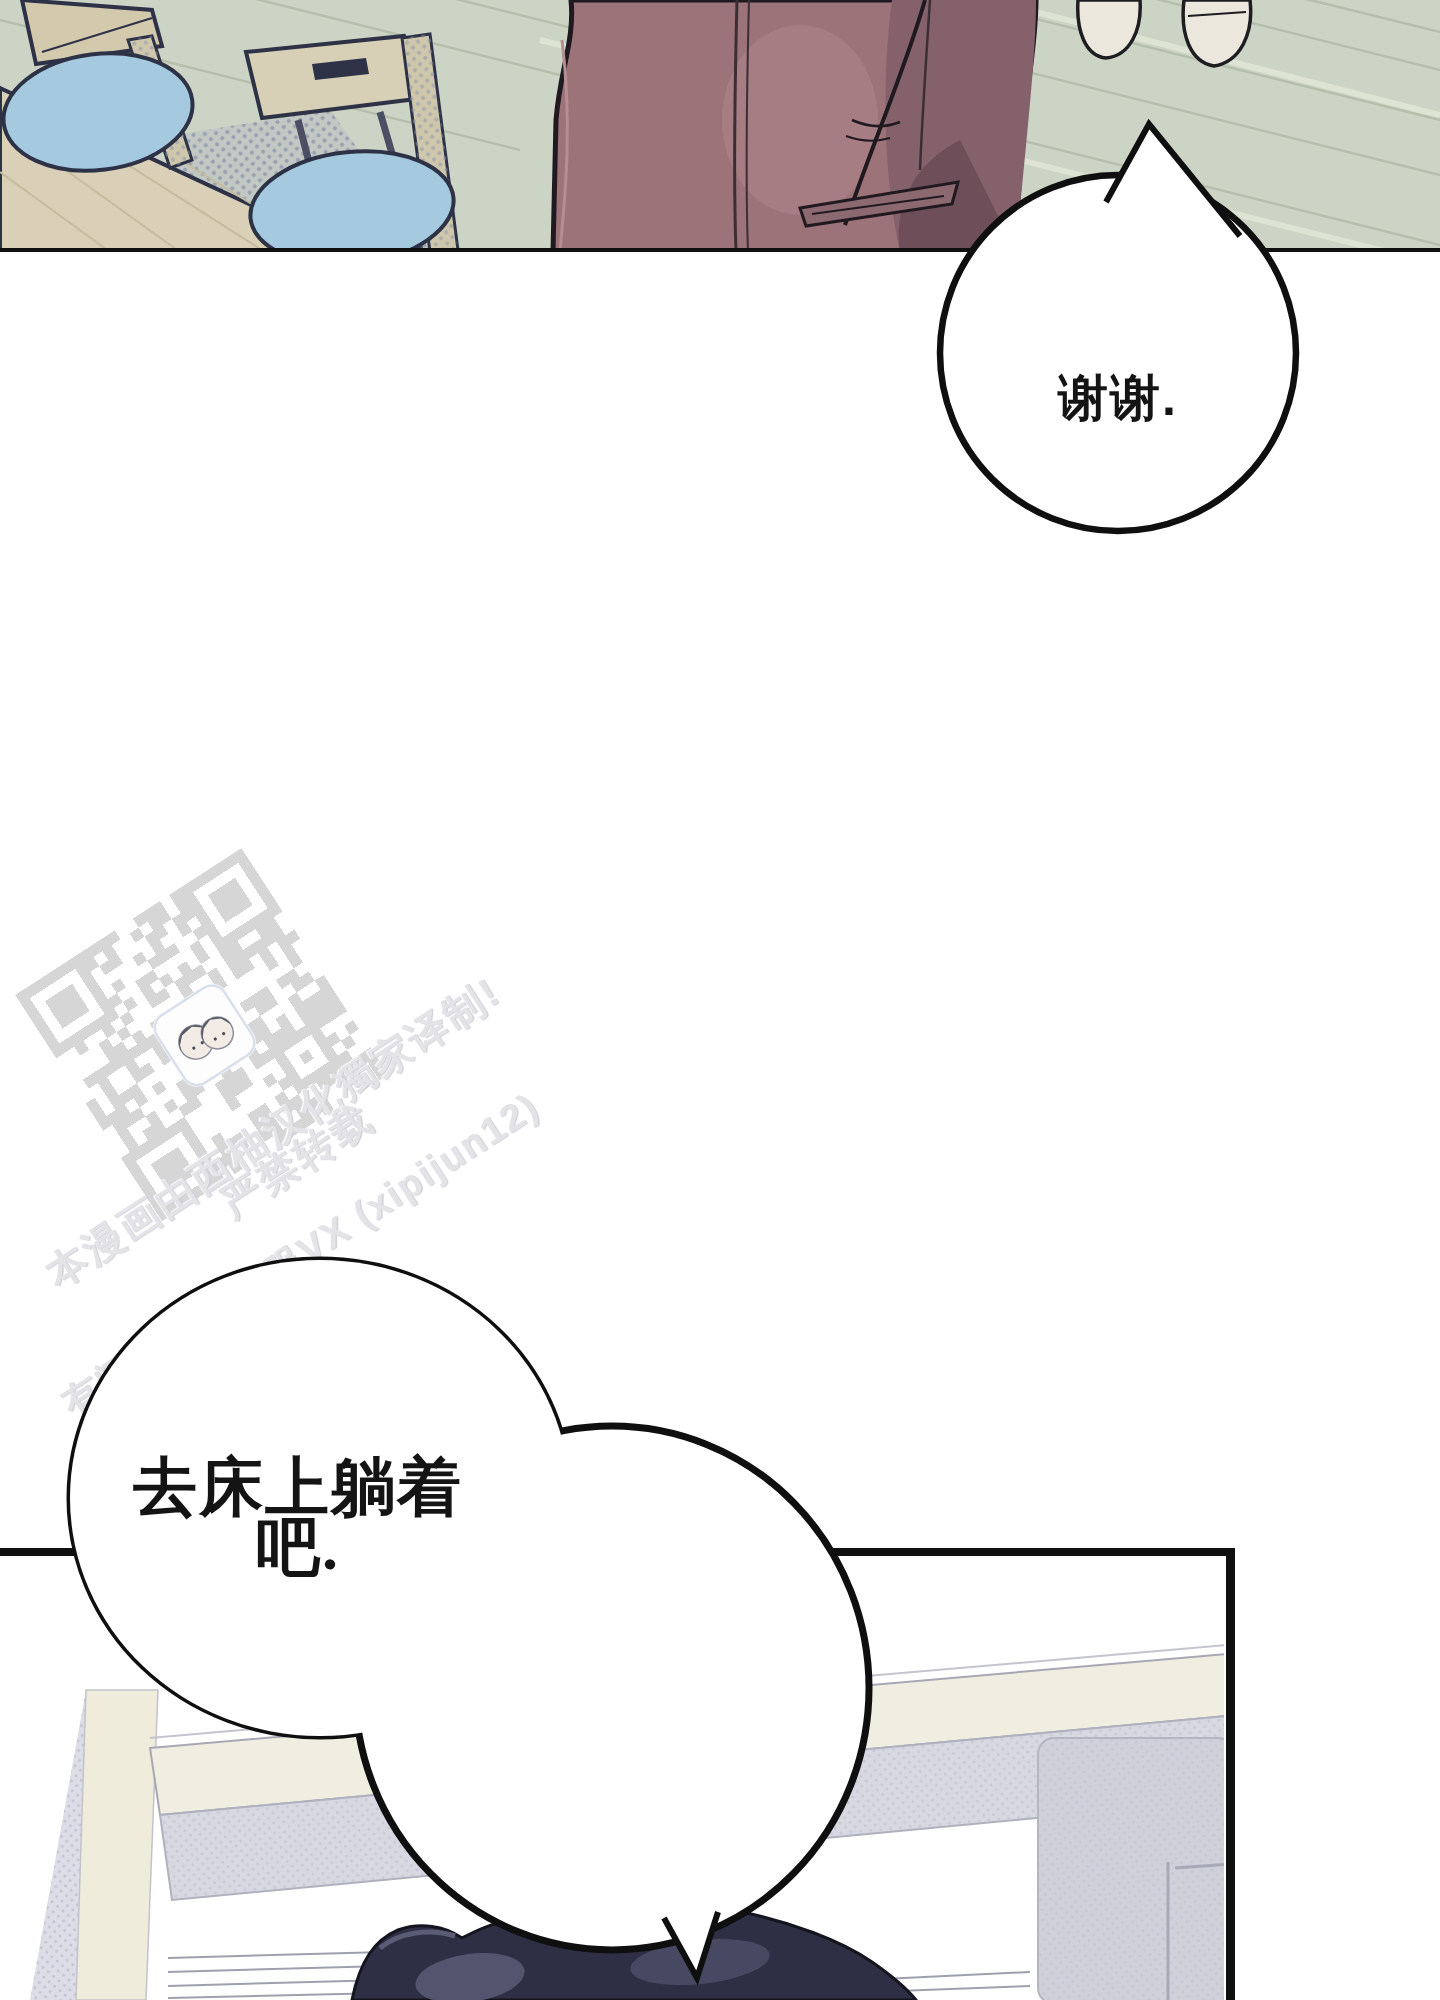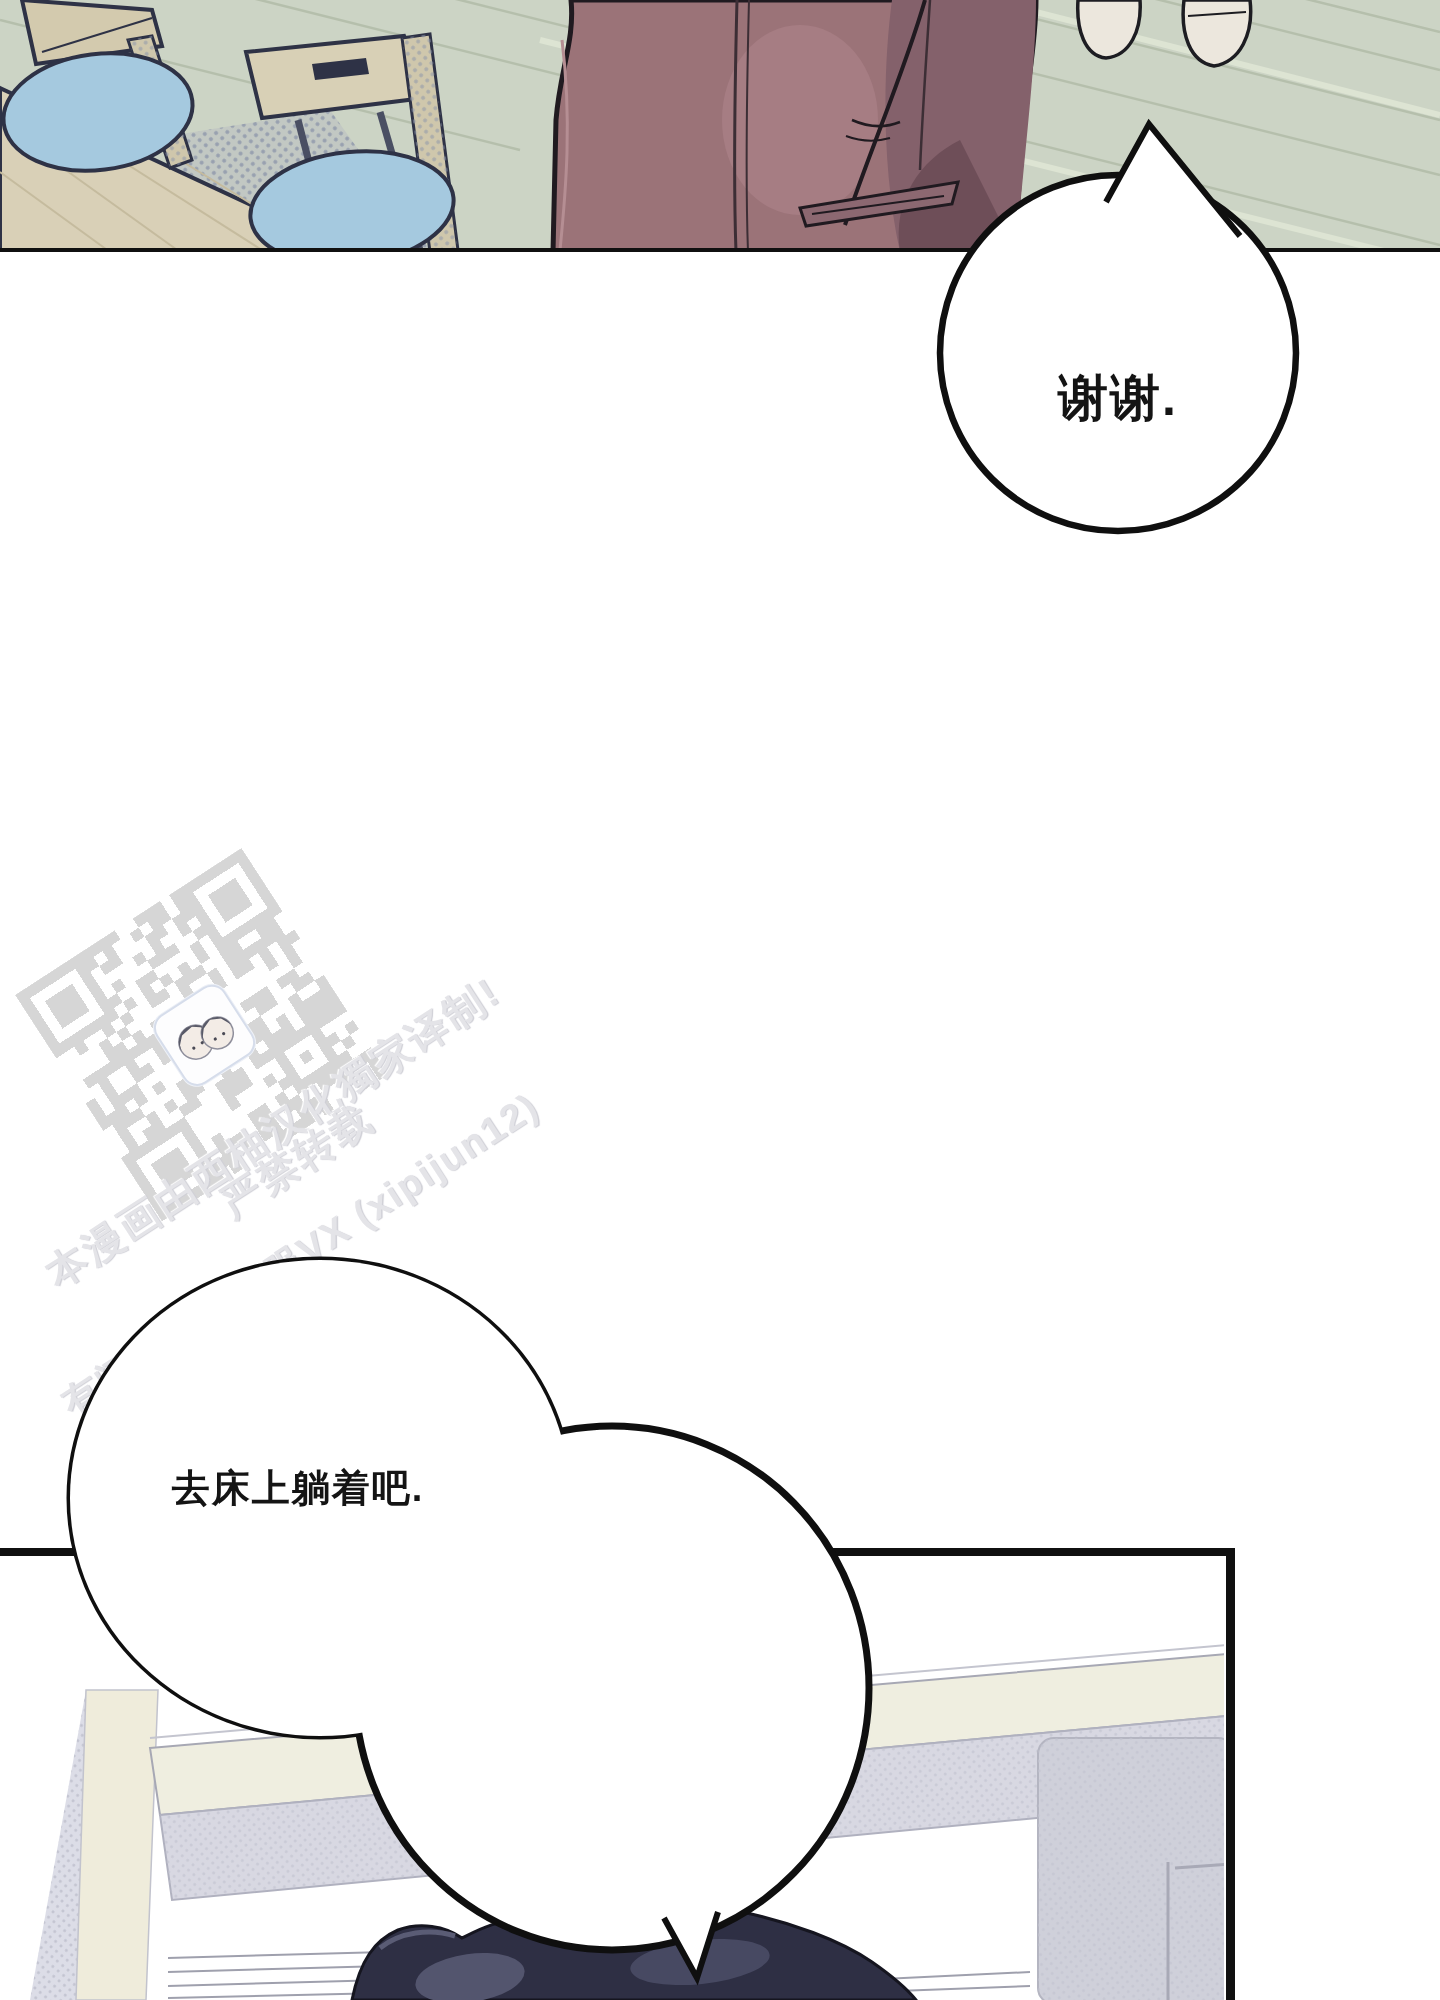--- a/index.html
+++ b/index.html
@@ -28,21 +28,21 @@
   }
   #wm1{left:50px;top:1250px;font-size:40px;}
   #wm2{left:225px;top:1180px;font-size:40px;}
   #wm3{left:66px;top:1382px;font-size:38px;letter-spacing:2px;}
   #svg-bubbles{z-index:10;}
   .bubble-text{
     position:absolute;z-index:20;text-align:center;
     color:#141414;font-weight:700;letter-spacing:2px;
   }
   #txt-thanks{left:998px;top:336px;width:240px;font-size:50px;line-height:60px;margin-top:32px;}
-  #txt-bed{left:98px;top:1458px;width:400px;font-size:38px;line-height:60px;}
+  #txt-bed{left:98px;top:1458px;width:400px;font-size:64px;line-height:60px;font-family:Liberation Serif, serif;}
   #txt-homework{left:417px;top:1644px;width:400px;font-size:52px;line-height:58px;}
 </style>
 </head>
 <body>
 
 <svg id="svg-base" class="layer" width="1440" height="2000" viewBox="0 0 1440 2000">
   <defs>
     <pattern id="dots" width="8" height="8" patternUnits="userSpaceOnUse" patternTransform="rotate(40)">
       <circle cx="3" cy="3" r="2" fill="#8d96aa"></circle>
     </pattern>

